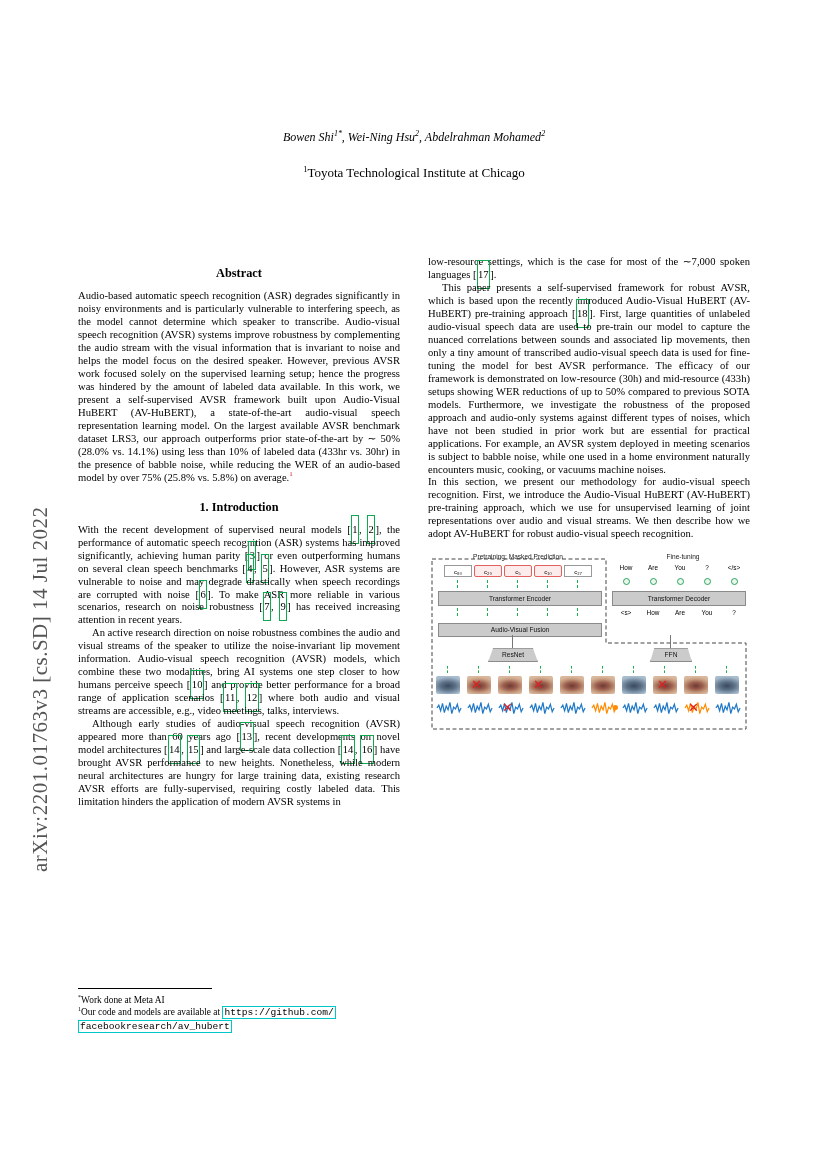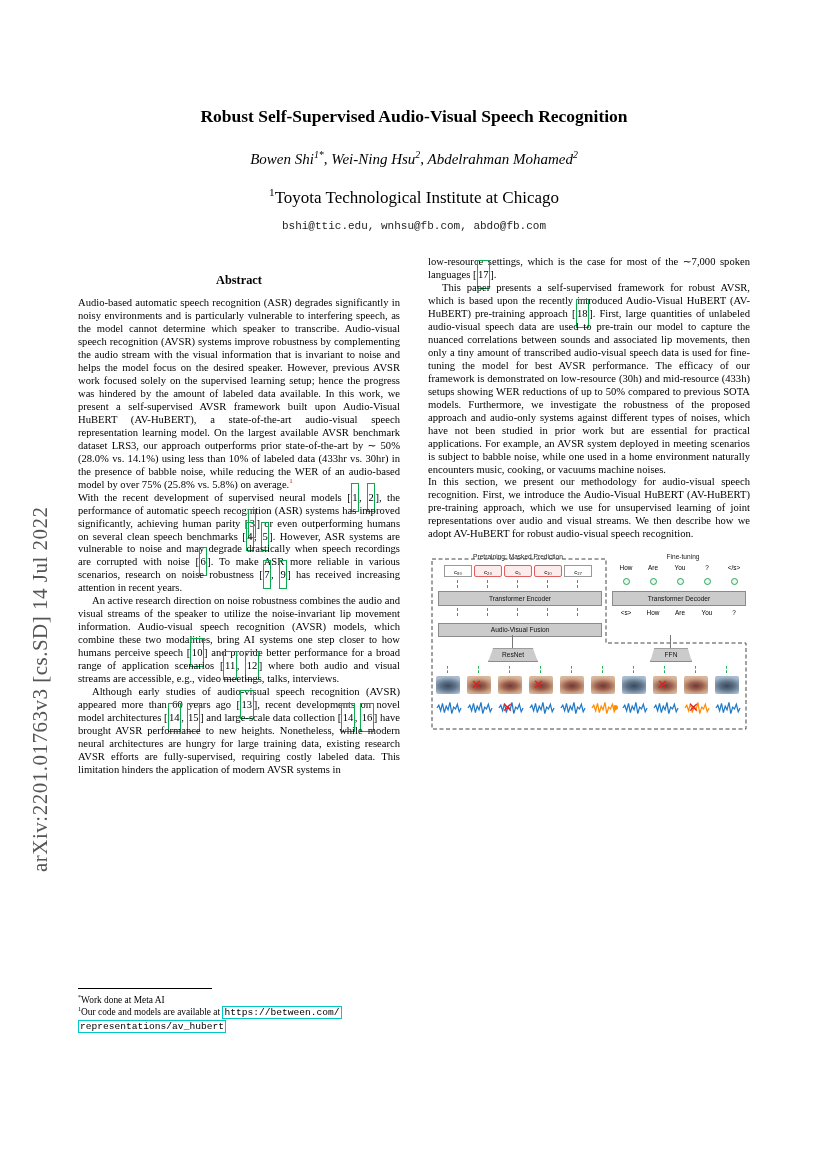--- a/index.html
+++ b/index.html
@@ -3,22 +3,22 @@
 <meta charset="utf-8">
 <style>
   html,body{margin:0;padding:0;background:#ffffff;}
   .page{position:relative;width:827px;height:1170px;background:#fff;font-family:"Liberation Serif",serif;color:#000;overflow:hidden;}
 
   .arxiv-stamp{position:absolute;left:28px;top:872px;transform:rotate(-90deg);transform-origin:0 0;
     font-size:21px;letter-spacing:.5px;color:#555;white-space:nowrap;}
 
   .header{position:absolute;left:78px;top:106px;width:672px;text-align:center;}
   .title{font-size:17.5px;font-weight:bold;}
-  .authors{font-size:15px;font-style:italic;margin-top:24px;}
-  .affil{font-size:17px;margin-top:20px;}
+  .authors{font-size:12px;font-style:italic;margin-top:24px;}
+  .affil{font-size:13px;margin-top:20px;}
   .affil + .affil{margin-top:4px;}
   .emails{font-family:"Liberation Mono",monospace;font-size:11px;margin-top:12px;color:#222;}
 
   .col{position:absolute;width:322px;font-size:10.6px;line-height:1.225;text-align:justify;}
   .col-left{left:78px;top:258px;}
   .col-right{left:428px;top:256px;}
   p{margin:0;}
   p.indent{text-indent:14px;}
   .sec-heading{text-align:center;font-weight:bold;font-size:12.3px;margin:15px 0 9px;}
   .subsec-heading{font-weight:bold;font-size:10.8px;text-align:left;margin:15px 0 11px;line-height:1.3;}
@@ -63,39 +63,38 @@
 
   <svg width="0" height="0" style="position:absolute" aria-hidden="true">
     <defs>
       <path id="wavep" d="M1,8 L3,5 L5,11 L7,3 L9,13 L11,6 L13,10 L15,2 L17,14 L19,7 L21,9 L23,4 L25,12 L27,8" fill="none" stroke="currentColor" stroke-width="1.3"></path>
     </defs>
   </svg>
 
   <div class="arxiv-stamp">arXiv:2201.01763v3  [cs.SD]  14 Jul 2022</div>
 
   <div class="header">
-    <div class="title">Robust Self-Supervised Audio-Visual Speech Recognition</div>
     <div class="authors">Bowen Shi<sup>1*</sup>, Wei-Ning Hsu<sup>2</sup>, Abdelrahman Mohamed<sup>2</sup></div>
     <div class="affil"><sup>1</sup>Toyota Technological Institute at Chicago</div>
-    <div class="emails">bshi@ttic.edu, wnhsu@fb.com, abdo@fb.com</div>
   </div>
 
   <div class="col col-left">
-    <div class="sec-heading" style="margin-top:15px">Abstract</div>
+    <div class="sec-heading" style="margin-top:8px">Abstract</div>
     <p>Audio-based automatic speech recognition (ASR) degrades significantly in noisy environments and is particularly vulnerable to interfering speech, as the model cannot determine which speaker to transcribe. Audio-visual speech recognition (AVSR) systems improve robustness by complementing the audio stream with the visual information that is invariant to noise and helps the model focus on the desired speaker. However, previous AVSR work focused solely on the supervised learning setup; hence the progress was hindered by the amount of labeled data available. In this work, we present a self-supervised AVSR framework built upon Audio-Visual HuBERT (AV-HuBERT), a state-of-the-art audio-visual speech representation learning model. On the largest available AVSR benchmark dataset LRS3, our approach outperforms prior state-of-the-art by ∼ 50% (28.0% vs. 14.1%) using less than 10% of labeled data (433hr vs. 30hr) in the presence of babble noise, while reducing the WER of an audio-based model by over 75% (25.8% vs. 5.8%) on average.<sup class="fn-mark">1</sup></p>
 
+    <div class="sec-heading">1. Introduction</div>
     <p>With the recent development of supervised neural models [<span class="cite">1</span>, <span class="cite">2</span>], the performance of automatic speech recognition (ASR) systems has improved significantly, achieving human parity [<span class="cite">3</span>] or even outperforming humans on several clean speech benchmarks [<span class="cite">4</span>, <span class="cite">5</span>]. However, ASR systems are vulnerable to noise and may degrade drastically when speech recordings are corrupted with noise [<span class="cite">6</span>]. To make ASR more reliable in various scenarios, research on noise robustness [<span class="cite">7</span>, <span class="cite">9</span>] has received increasing attention in recent years.</p>
     <p class="indent">An active research direction on noise robustness combines the audio and visual streams of the speaker to utilize the noise-invariant lip movement information. Audio-visual speech recognition (AVSR) models, which combine these two modalities, bring AI systems one step closer to how humans perceive speech [<span class="cite">10</span>] and provide better performance for a broad range of application scenarios [<span class="cite">11</span>, <span class="cite">12</span>] where both audio and visual streams are accessible, e.g., video meetings, talks, interviews.</p>
     <p class="indent">Although early studies of audio-visual speech recognition (AVSR) appeared more than 60 years ago [<span class="cite">13</span>], recent developments on novel model architectures [<span class="cite">14</span>, <span class="cite">15</span>] and large-scale data collection [<span class="cite">14</span>, <span class="cite">16</span>] have brought AVSR performance to new heights. Nonetheless, while modern neural architectures are hungry for large training data, existing research AVSR efforts are fully-supervised, requiring costly labeled data. This limitation hinders the application of modern AVSR systems in</p>
   </div>
 
   <div class="footnotes">
     <div class="fn-rule"></div>
     <p><sup>*</sup>Work done at Meta AI</p>
-    <p><sup>1</sup>Our code and models are available at <span class="urlbox">https://between.com/</span> <span class="urlbox">representations/av_hubert</span></p>
+    <p><sup>1</sup>Our code and models are available at <span class="urlbox">https://github.com/</span> <span class="urlbox">facebookresearch/av_hubert</span></p>
   </div>
 
   <div class="col col-right">
     <p>low-resource settings, which is the case for most of the ∼7,000 spoken languages [<span class="cite">17</span>].</p>
     <p class="indent">This paper presents a self-supervised framework for robust AVSR, which is based upon the recently introduced Audio-Visual HuBERT (AV-HuBERT) pre-training approach [<span class="cite">18</span>]. First, large quantities of unlabeled audio-visual speech data are used to pre-train our model to capture the nuanced correlations between sounds and associated lip movements, then only a tiny amount of transcribed audio-visual speech data is used for fine-tuning the model for best AVSR performance. The efficacy of our framework is demonstrated on low-resource (30h) and mid-resource (433h) setups showing WER reductions of up to 50% compared to previous SOTA models. Furthermore, we investigate the robustness of the proposed approach and audio-only systems against different types of noises, which have not been studied in prior work but are essential for practical applications. For example, an AVSR system deployed in meeting scenarios is subject to babble noise, while one used in a home environment naturally encounters music, cooking, or vacuums machine noises.</p>
 
     <p>In this section, we present our methodology for audio-visual speech recognition. First, we introduce the Audio-Visual HuBERT (AV-HuBERT) pre-training approach, which we use for unsupervised learning of joint representations over audio and visual streams. We then describe how we adopt AV-HuBERT for robust audio-visual speech recognition.</p>
 
 
     <div class="figure-canvas">

